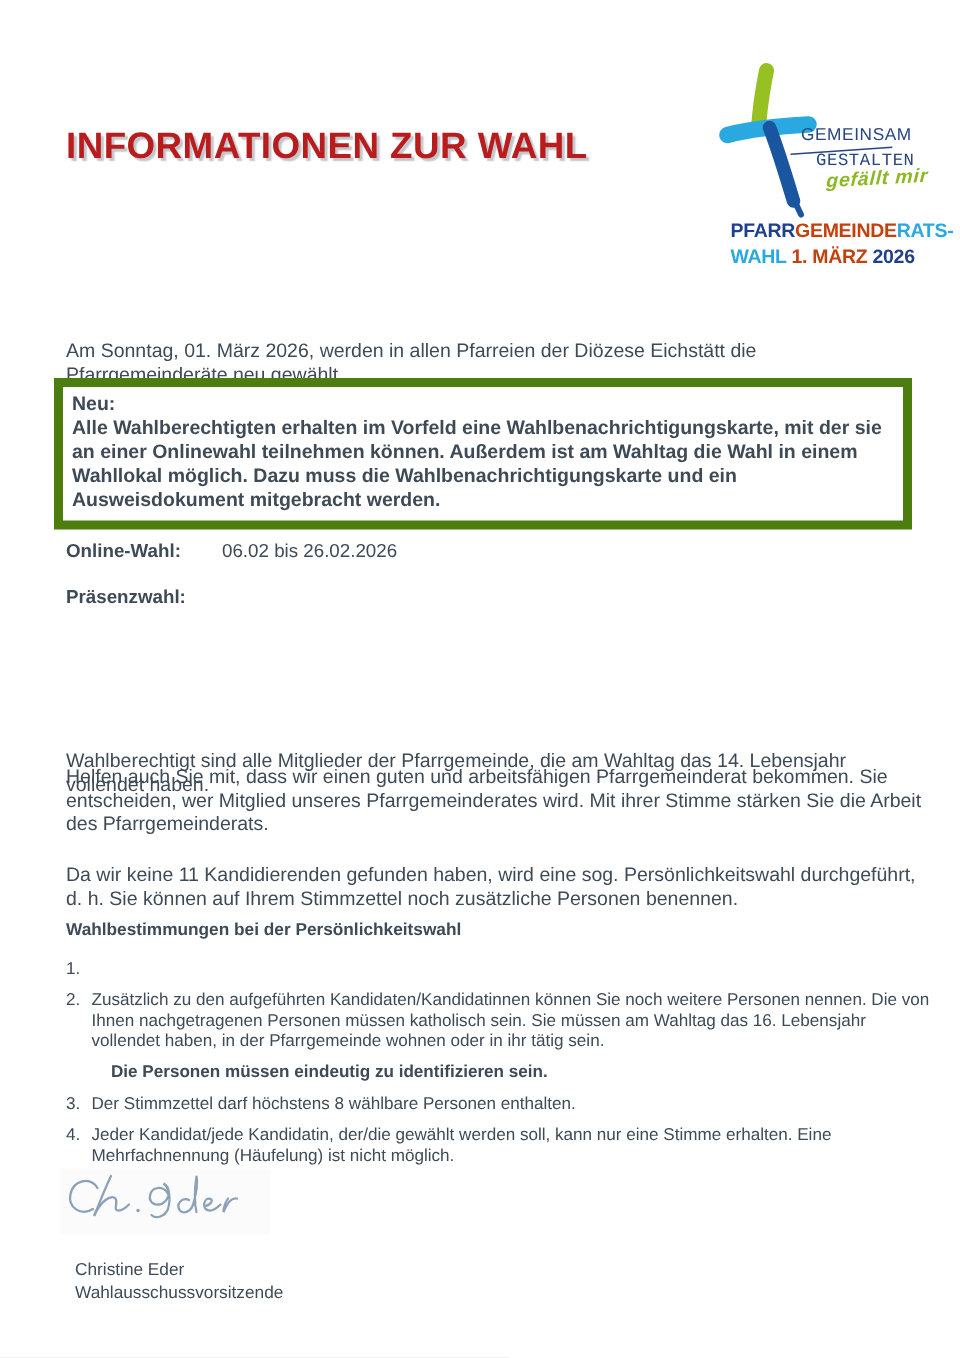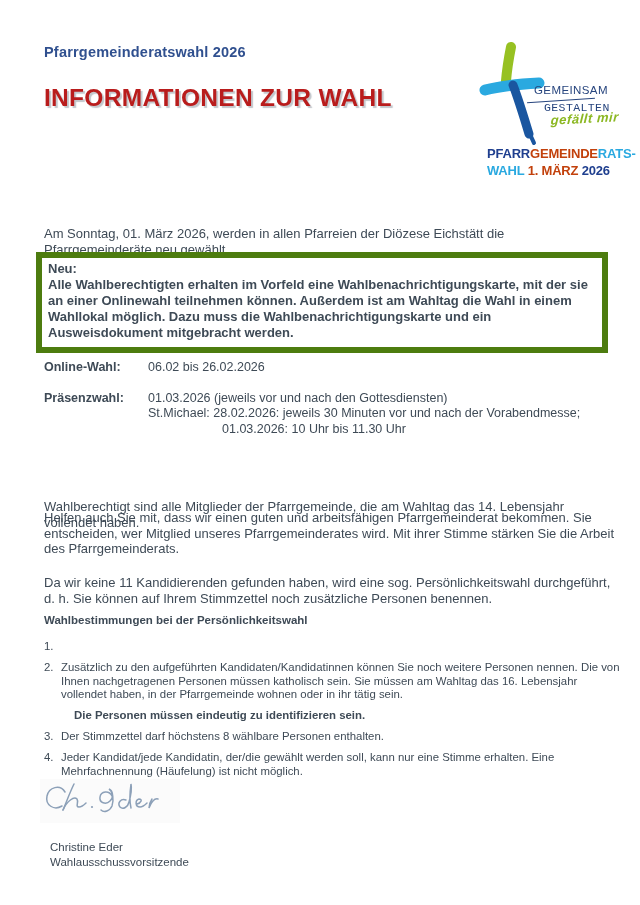--- a/index.html
+++ b/index.html
@@ -49,39 +49,38 @@
   .notice{
     left:36px;top:252px;width:572px;box-sizing:border-box;
     border:6px solid #4d7c0f;
     padding:3px 7px 6px 6px;
     font-size:13px;font-weight:bold;line-height:16px;
   }
   .schedule{left:44px;top:360px;font-size:12.5px;line-height:15.5px;}
   .sched-row{display:flex;}
   .sched-row + .sched-row{margin-top:15px;}
   .sched-label{width:104px;font-weight:bold;flex:0 0 104px;}
-  .sched-val{white-space:nowrap;}
+  .sched-val{white-space:nowrap;text-align:right;}
   .indent{padding-left:74px;}
   .p2{left:44px;top:460px;width:575px;margin-top:39px;}
   .p3{left:44px;top:510px;width:582px;}
   .p4{left:44px;top:575px;width:575px;}
   .rules-head{left:44px;top:614px;font-size:11.5px;font-weight:bold;}
   .rules{left:44px;top:640px;width:578px;font-size:11.4px;line-height:13.8px;}
   .rule{display:flex;margin-bottom:7px;}
   .rule-num{flex:0 0 17px;}
   .rule-note{margin:7px 0 7px 30px;font-weight:bold;}
   .sig-area{left:40px;top:779px;width:140px;height:44px;background:rgba(0,0,0,0.015);}
   .sig-name{left:50px;top:840px;font-size:11.5px;line-height:14.5px;}
 </style>
 </head>
 <body>
 
 <div class="page">
 
-  <div class="abs subtitle">Pfarrgemeinderatswahl 2026</div>
   <div class="abs title">INFORMATIONEN ZUR WAHL</div>
 
   <svg class="abs logo-cross" width="72" height="108" viewBox="0 0 72 108">
     <path d="M33,7 C31,17 29,29 28,41" stroke="#97C122" stroke-width="10" fill="none" stroke-linecap="round"></path>
     <path d="M7,50 C22,46 42,44 61,43" stroke="#2AA9E0" stroke-width="11" fill="none" stroke-linecap="round"></path>
     <path d="M35,45 C40,58 45,74 51,94" stroke="#1A56A0" stroke-width="9" fill="none" stroke-linecap="round"></path>
     <path d="M47,82 C50,90 53,97 56,103" stroke="#1A56A0" stroke-width="4" fill="none" stroke-linecap="round"></path>
   </svg>
   <div class="abs motto">
     <div class="l1">GEMEINSAM</div>
@@ -102,25 +101,20 @@
     <div>Alle Wahlberechtigten erhalten im Vorfeld eine Wahlbenachrichtigungskarte, mit der sie an einer Onlinewahl teilnehmen können. Außerdem ist am Wahltag die Wahl in einem Wahllokal möglich. Dazu muss die Wahlbenachrichtigungskarte und ein Ausweisdokument mitgebracht werden.</div>
   </div>
 
   <div class="abs schedule">
     <div class="sched-row">
       <div class="sched-label">Online-Wahl:</div>
       <div class="sched-val">06.02 bis 26.02.2026</div>
     </div>
     <div class="sched-row">
       <div class="sched-label">Präsenzwahl:</div>
-      <div>
-        <div class="sched-val">01.03.2026 (jeweils vor und nach den Gottesdiensten)</div>
-        <div class="sched-val">St.Michael: 28.02.2026: jeweils 30 Minuten vor und nach der Vorabendmesse;</div>
-        <div class="sched-val indent">01.03.2026: 10 Uhr bis 11.30 Uhr</div>
-      </div>
     </div>
   </div>
 
   <div class="abs para p2">Wahlberechtigt sind alle Mitglieder der Pfarrgemeinde, die am Wahltag das 14. Lebensjahr vollendet haben.</div>
   <div class="abs para p3">Helfen auch Sie mit, dass wir einen guten und arbeitsfähigen Pfarrgemeinderat bekommen. Sie entscheiden, wer Mitglied unseres Pfarrgemeinderates wird. Mit ihrer Stimme stärken Sie die Arbeit des Pfarrgemeinderats.</div>
   <div class="abs para p4">Da wir keine 11 Kandidierenden gefunden haben, wird eine sog. Persönlichkeitswahl durchgeführt, d. h. Sie können auf Ihrem Stimmzettel noch zusätzliche Personen benennen.</div>
 
   <div class="abs rules-head">Wahlbestimmungen bei der Persönlichkeitswahl</div>
   <div class="abs rules">
     <div class="rule">

